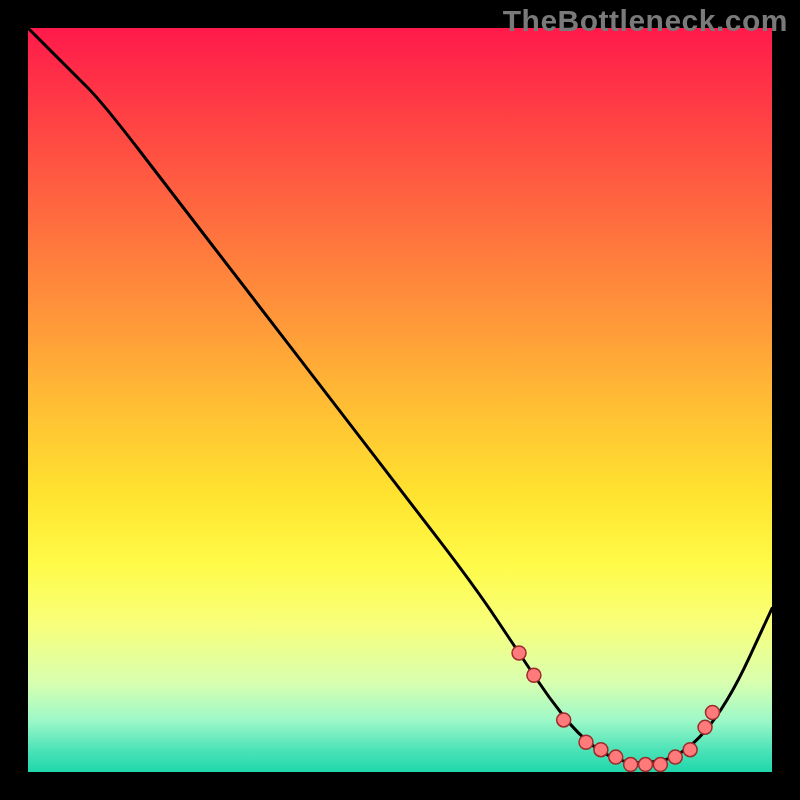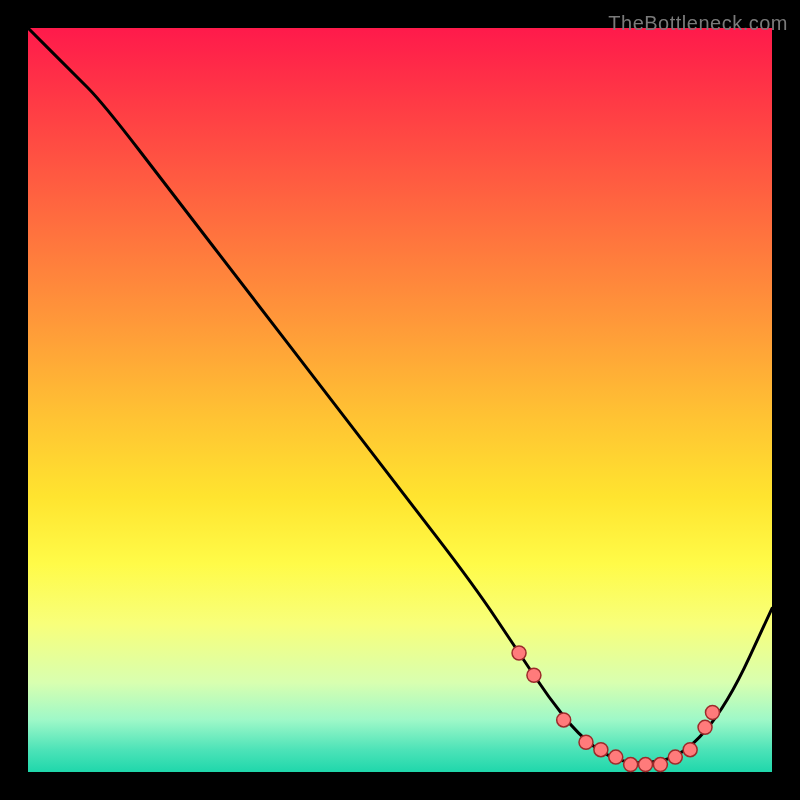--- a/index.html
+++ b/index.html
@@ -12,26 +12,27 @@
     font-family: Arial, Helvetica, sans-serif;
   }
   .frame {
     position: relative;
     width: 800px;
     height: 800px;
     background: #000;
   }
   .watermark {
     position: absolute;
-    top: 12px;
+    top: 4px;
     right: 12px;
     color: #7a7a7a;
-    font-size: 20px;
+    font-size: 30px;
     letter-spacing: 0.5px;
     z-index: 10;
+    font-weight: bold;
   }
   .plot {
     position: absolute;
     left: 28px;
     top: 28px;
     width: 744px;
     height: 744px;
     background: linear-gradient(
       to bottom,
       #ff1a4b 0%,

